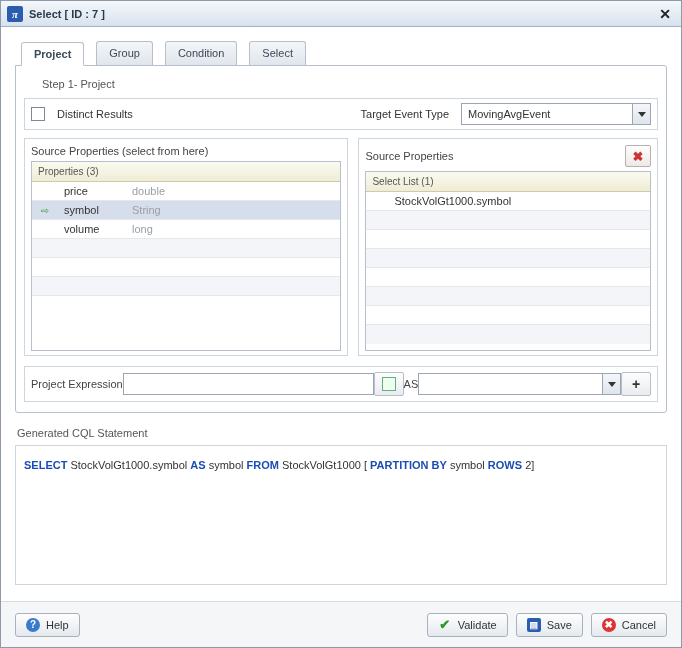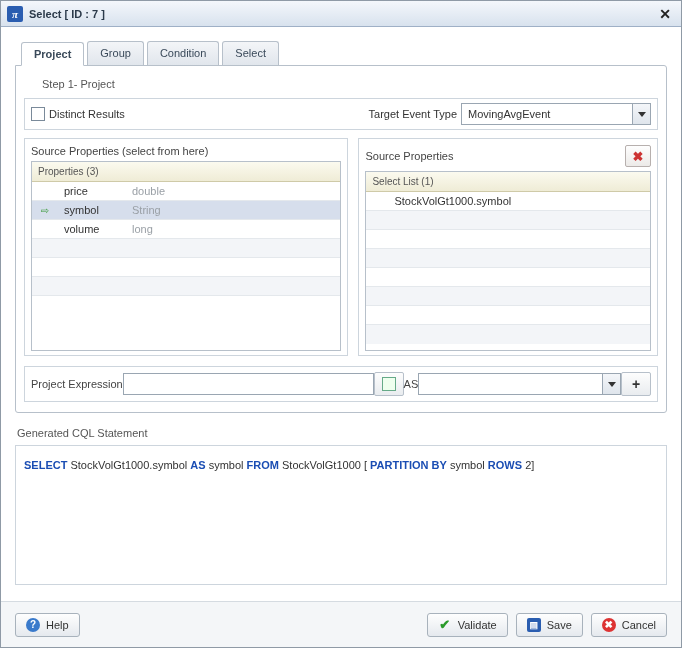--- a/index.html
+++ b/index.html
@@ -4,26 +4,26 @@
 <style>
   * { box-sizing: border-box; font-family: Tahoma, Arial, sans-serif; font-size: 11px; }
   body { margin: 0; background: #fff; color: #333; }
   .window { width: 682px; height: 648px; border: 1px solid #8f9aa6; display: flex; flex-direction: column; }
   .titlebar { height: 26px; background: linear-gradient(#f4f7fb,#d8e2ee); border-bottom: 1px solid #9fb0c6; display: flex; align-items: center; padding: 0 6px; }
   .titlebar .ticon { width: 16px; height: 16px; background: #2a5db0; color: #fff; display: flex; align-items: center; justify-content: center; border-radius: 2px; font-style: italic; font-weight: bold; margin-right: 6px; font-family: Georgia, serif; }
   .titlebar .ttext { font-weight: bold; color: #2b3a4a; }
   .titlebar .spacer { flex: 1; }
   .titlebar .close { font-size: 14px; font-weight: bold; cursor: pointer; color: #222; padding: 0 4px; }
   .body { flex: 1; padding: 14px 14px 0 14px; display: flex; flex-direction: column; }
-  .tabs { display: flex; gap: 3px; margin-left: 6px; }
+  .tabs { display: flex; gap: 12px; margin-left: 6px; }
   .tab { padding: 5px 12px; border: 1px solid #b7c0ca; border-bottom: none; border-radius: 3px 3px 0 0; background: linear-gradient(#f3f5f8,#e1e6ec); color: #3a4a5a; cursor: pointer; }
   .tab.active { background: #fff; font-weight: bold; position: relative; top: 1px; border-bottom: 1px solid #fff; }
   .tabpanel { border: 1px solid #b7c0ca; border-radius: 0 3px 3px 3px; padding: 10px 8px; flex: 0 0 auto; background: #fff; }
   .step { color: #555; margin: 2px 0 8px 18px; }
-  .rowline { display: flex; align-items: center; gap: 4px; border: 1px solid #cdd5dd; padding: 4px 6px; margin-bottom: 8px; background: #fff; }
+  .rowline { display: flex; align-items: center; gap: 12px; border: 1px solid #cdd5dd; padding: 4px 6px; margin-bottom: 8px; background: #fff; }
   .checkbox { width: 14px; height: 14px; border: 1px solid #7a8a9a; background: #fff; }
   .lbl { color: #333; }
   .rowline .gap { flex: 1; }
   .select { display: flex; align-items: center; border: 1px solid #9aa6b2; background: #fff; height: 22px; }
   .select .val { flex: 1; padding: 0 6px; }
   .select .btn { width: 18px; height: 100%; border-left: 1px solid #9aa6b2; background: linear-gradient(#f4f6f9,#dfe5ec); display: flex; align-items: center; justify-content: center; cursor: pointer; }
   .tri { width: 0; height: 0; border-left: 4px solid transparent; border-right: 4px solid transparent; border-top: 5px solid #333; }
   .cols { display: flex; gap: 10px; }
   .panel { border: 1px solid #cdd5dd; padding: 6px 6px 4px 6px; flex: 1; display: flex; flex-direction: column; min-height: 218px; }
   .panel-head { display: flex; align-items: center; margin-bottom: 4px; }

